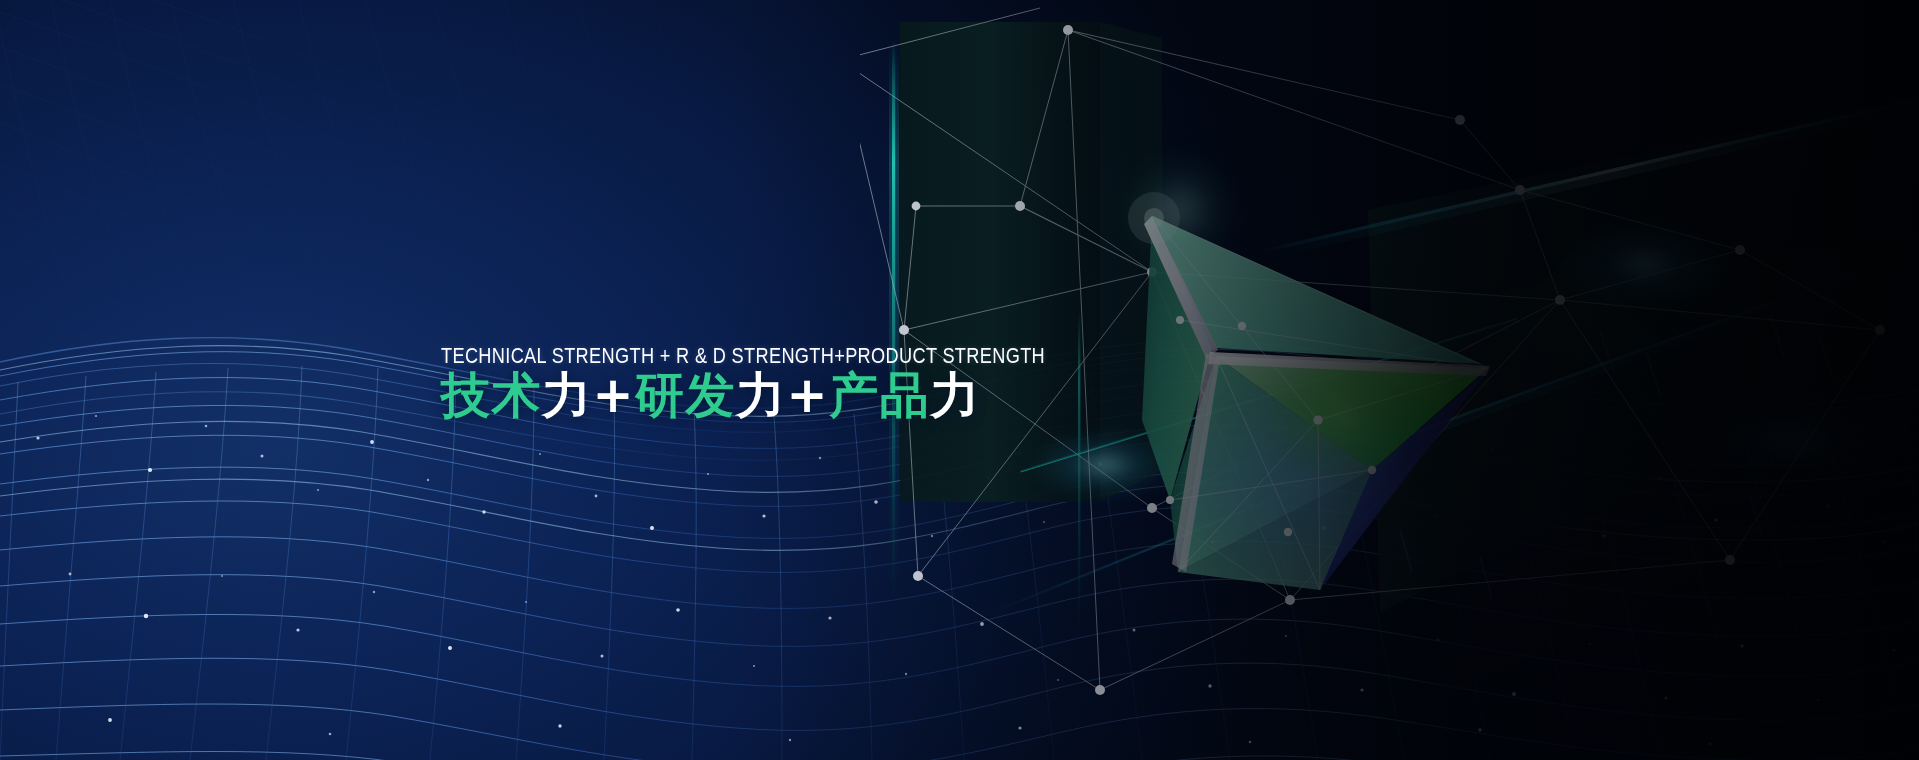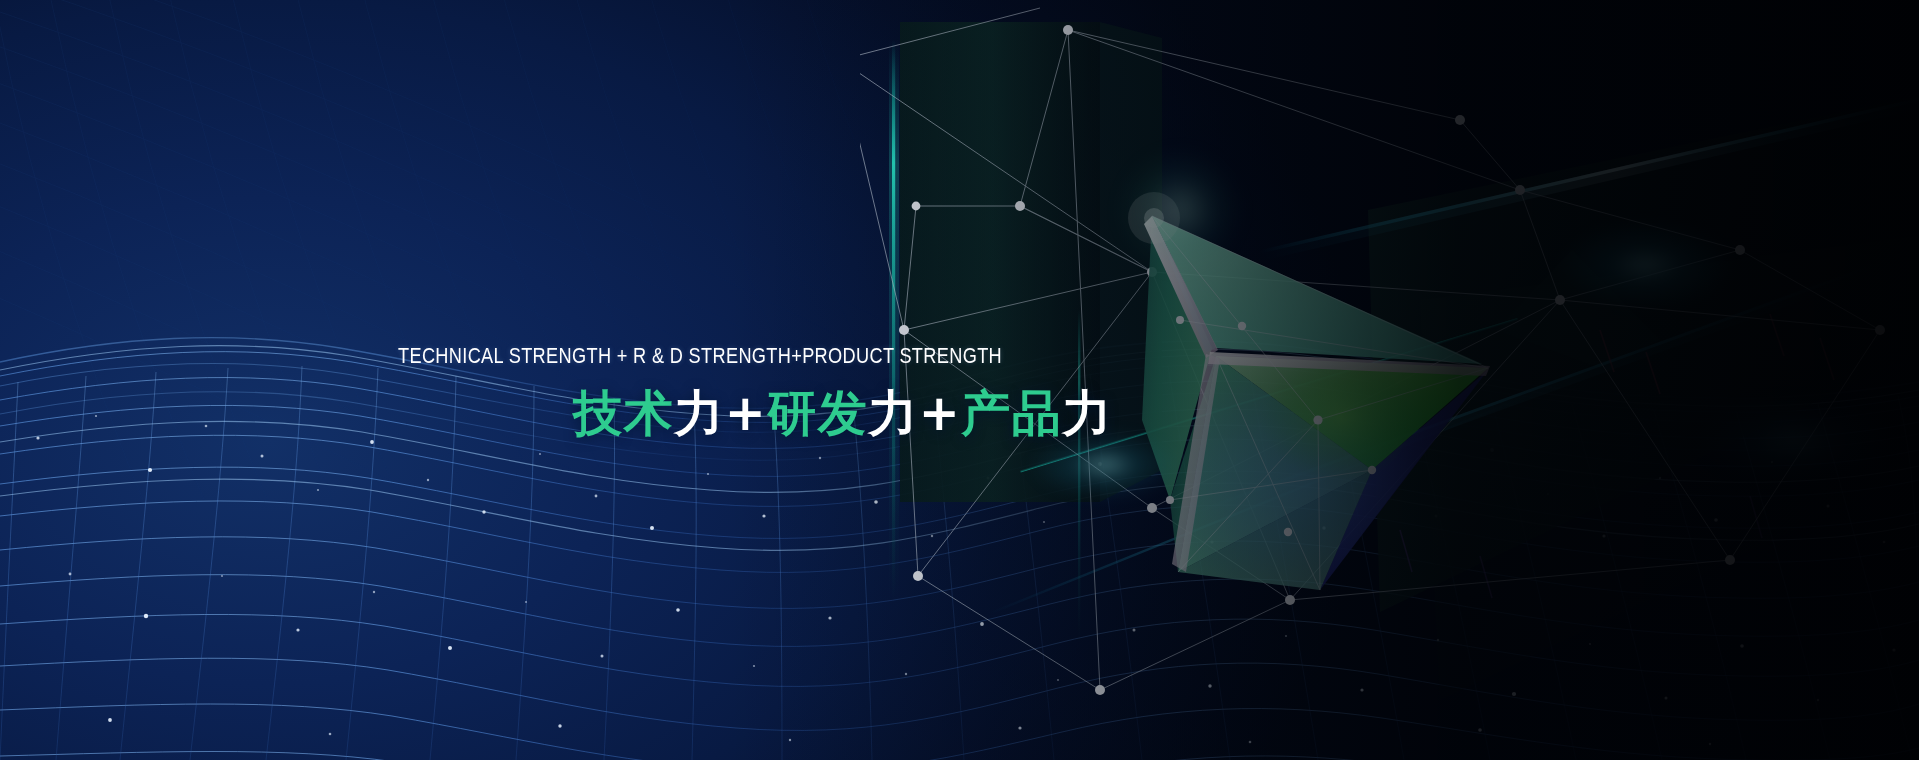--- a/index.html
+++ b/index.html
@@ -56,36 +56,36 @@
              background:radial-gradient(ellipse at center, rgba(150,245,255,.7) 0%, rgba(40,180,220,.25) 30%, rgba(0,80,130,0) 72%);
              filter:blur(7px); }
   .flare-c { left:1700px; top:400px; width:190px; height:80px;
              background:radial-gradient(ellipse at center, rgba(120,230,255,.5) 0%, rgba(30,150,200,.18) 32%, rgba(0,60,110,0) 74%);
              filter:blur(9px); }
   .flare-d { left:1120px; top:150px; width:120px; height:120px;
              background:radial-gradient(circle at center, rgba(190,255,235,.45) 0%, rgba(60,200,180,.14) 38%, rgba(0,80,80,0) 72%);
              filter:blur(10px); }
 
   
-  .textblock { position:absolute; left:398px; top:346px; z-index:40;text-align:right; }
+  .textblock { position:absolute; left:441px; top:346px; z-index:40; }
 
   .eyebrow {
     font-family:"Liberation Sans", sans-serif;
     font-size:21.5px; line-height:1;
     letter-spacing:.4px;
     color:#ffffff;
     white-space:nowrap;
     transform:scaleX(.845);
     transform-origin:left center;
     font-weight:400;
     text-shadow:0 0 6px rgba(160,200,255,.25);
   }
 
   .headline {
-    margin-top:20px;
+    margin-top:2px;
     font-family:"DejaVu Sans", sans-serif;
     font-size:49px; line-height:1.06;
     font-weight:700;
     white-space:nowrap;
     letter-spacing:1.5px;
     text-shadow:0 2px 12px rgba(0,20,50,.75);
   }
   .headline .g { color:#2ecc8f; }
   .headline .w { color:#ffffff; }
 

